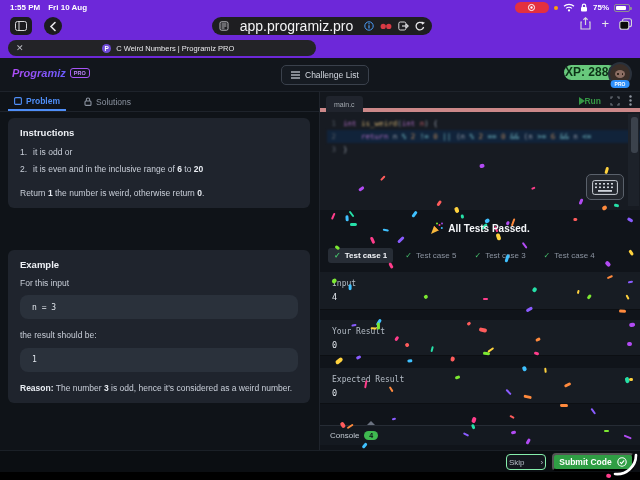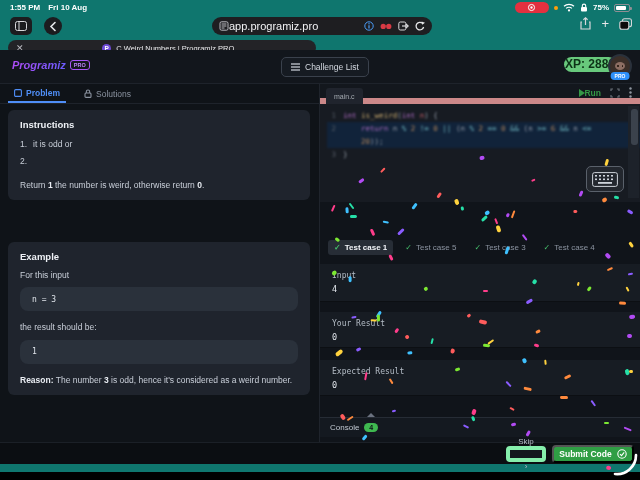--- a/index.html
+++ b/index.html
@@ -1,18 +1,18 @@
 <!DOCTYPE html>
 <html><head>
 <meta charset="utf-8">
 <style>
   * { margin:0; padding:0; box-sizing:border-box; }
   html,body { background:#000; }
   body { font-family:"Liberation Sans", sans-serif; }
-  .screen { position:relative; width:640px; height:480px; background:#0f766e; overflow:hidden; }
+  .screen { position:relative; width:640px; height:480px; background:#6d28d9; overflow:hidden; }
   .mono { font-family:"DejaVu Sans Mono", monospace; }
 
   
   .statusbar { position:absolute; left:0; top:0; width:640px; height:15px;
     display:flex; justify-content:space-between; align-items:center; padding:0 10px;
     color:#fff; font-size:8px; font-weight:bold; }
   .sb-left { display:flex; gap:8px; }
   .sb-right { display:flex; align-items:center; gap:5px; }
   .rec-pill { background:#e3303f; border-radius:7px; width:34px; height:11px;
     display:flex; align-items:center; justify-content:center; }
@@ -21,40 +21,40 @@
   .batt .fill { position:absolute; left:1px; top:1px; bottom:1px; width:70%; background:#fff; border-radius:1px; }
   .batt .nub { position:absolute; right:-3px; top:2px; width:2px; height:3px; background:#8e8e93; border-radius:0 1px 1px 0; }
 
   
   .toolbar { position:absolute; left:0; top:15px; width:640px; height:23px; }
   .tool-btn { position:absolute; display:flex; align-items:center; justify-content:center;
     background:#1c1c1f; border-radius:50%; width:18px; height:18px; top:2px; color:#d7d7da; }
   .tool-btn.sq { border-radius:5px; width:22px; }
   .addr { position:absolute; left:212px; top:2px; width:220px; height:18px; background:#1e1e21;
     border-radius:9px; display:flex; align-items:center; padding:0 7px; color:#eee; }
-  .addr-url { flex:1; font-size:11px; color:#f2f2f4; }
+  .addr-url { flex:1; text-align:center; font-size:14px; color:#f2f2f4; }
   .addr-icons { display:flex; align-items:center; gap:6px; }
   .tool-right { position:absolute; right:8px; top:2px; display:flex; gap:10px; align-items:center; color:#d7d7da; }
   .plus { font-size:13px; color:#e8e8ea; line-height:1; }
 
   
   .tabbar { position:absolute; left:0; top:38px; width:640px; height:20px; }
   .stab { position:absolute; top:2px; height:16px; border-radius:8px; display:flex; align-items:center; gap:5px; padding:0 8px; }
   .stab.active { left:8px; width:308px; background:#232327; color:#e9e9ec; }
   .stab.inactive { left:320px; width:312px; background:#121215; color:#9d9da3; }
   .stab .title { flex:1; text-align:center; font-size:7.5px; white-space:nowrap; overflow:hidden; }
   .close-x { color:#b9b9c0; font-size:9px; }
   .favicon { width:9px; height:9px; border-radius:50%; background:#6f4bd8; color:#fff; font-size:6.5px; font-weight:bold;
     display:flex; align-items:center; justify-content:center; }
   .yt { width:11px; height:8px; background:#f00; border-radius:2px; position:relative; }
   .yt::after { content:""; position:absolute; left:4px; top:2px; border-left:3.5px solid #fff;
     border-top:2px solid transparent; border-bottom:2px solid transparent; }
 
   
-  .app { position:absolute; left:0; top:50px; width:640px; height:414px; background:#10141a; }
+  .app { position:absolute; left:0; top:58px; width:640px; height:414px; background:#10141a; }
   .site-header { position:absolute; left:0; top:0; width:640px; height:34px; background:#12161c; border-bottom:1px solid #1e232b; }
   .logo { position:absolute; left:12px; top:9px; display:flex; align-items:flex-start; gap:4px; }
   .logo-text { font-size:11px; font-weight:bold; font-style:italic;
     background:linear-gradient(90deg,#b04df7,#6a5cff); -webkit-background-clip:text; background-clip:text; color:transparent; }
   .logo-badge { font-size:5.5px; font-weight:bold; color:#c084fc; border:1px solid #a855f7; border-radius:3px; padding:1px 3px; margin-top:1px; }
   .chal-btn { position:absolute; left:281px; top:7px; height:20px; padding:0 9px; display:flex; align-items:center; gap:5px;
     border:1px solid #3a414c; border-radius:5px; background:#161b22; color:#d4d9e1; font-size:8.5px; }
   .hdr-right { position:absolute; right:8px; top:4px; display:flex; align-items:center; }
   .xp-pill { background:#68c97c; color:#0d3317; font-weight:bold; font-size:12px; border-radius:9px;
     height:15px; display:flex; align-items:center; padding:0 1px; margin-right:-8px; z-index:1; margin-top:-4px; }
@@ -74,21 +74,21 @@
   .card h3 { font-size:9.5px; color:#eef1f6; font-weight:bold; }
   .card .line { font-size:8.5px; line-height:1.45; margin-top:7px; }
   .card b { color:#e9edf3; }
   .olist { margin-top:9px; }
   .oitem { display:flex; gap:6px; font-size:8.5px; margin-top:7px; }
   .code-chip { margin-top:6px; background:#2a313b; border-radius:8px; height:24px; display:flex; align-items:center;
     padding-left:12px; font-size:8px; color:#dfe4ea; }
 
   
   .right-panel { position:absolute; left:320px; top:34px; width:320px; height:358px; background:#10141a; }
-  .ed-toolbar { position:absolute; left:0; top:0; width:100%; height:20px; background:#14181e; border-bottom:6px solid #fca5a5; opacity:.8; }
+  .ed-toolbar { position:absolute; left:0; top:0; width:100%; height:20px; background:#14181e; border-bottom:4px solid #fca5a5; opacity:.8; }
   .file-tab { position:absolute; left:6px; top:4px; height:16px; padding:0 8px; background:#242932; border-radius:3px 3px 0 0;
     color:#c7ccd4; font-size:7px; display:flex; align-items:center; filter:blur(.5px); }
   .run-group { position:absolute; right:8px; top:3px; display:flex; align-items:center; gap:9px; }
   .play-tri { width:0; height:0; border-left:6px solid #3fb950; border-top:4px solid transparent; border-bottom:4px solid transparent; }
   .run-label { color:#3fb950; font-size:8.5px; font-weight:bold; margin-left:-5px; filter:blur(.4px); }
   .editor-body { position:absolute; left:0; top:20px; width:100%; height:98px; background:#171b22; overflow:hidden; }
   .code-wrap { filter:blur(.8px); opacity:.85; padding-top:5px;padding-left:7px; }
   .code-row { display:flex; height:13px; line-height:13px; font-family:"DejaVu Sans Mono",monospace; font-size:7.5px; }
   .code-row.hl { background:#10253f; }
   .ln { width:16px; text-align:right; padding-right:7px; color:#5d6570; flex:none; }
@@ -112,22 +112,22 @@
   .rrow .rvalue { font-family:"DejaVu Sans Mono",monospace; font-size:8.5px; color:#e0e5eb; margin-top:4px; }
   .console-bar { position:absolute; left:0; top:333px; width:100%; height:20px; background:#141920; border-top:1px solid #262c35;
     display:flex; align-items:center; padding-left:10px; gap:5px; }
   .console-label { font-size:8px; color:#c3cad3; }
   .console-badge { background:#3fb950; color:#0d1117; font-size:7px; font-weight:bold; border-radius:7px; padding:1px 5px; }
   .console-caret { position:absolute; left:47px; top:-5px; width:0; height:0;
     border-left:4px solid transparent; border-right:4px solid transparent; border-bottom:4px solid #6b7280; }
 
   
   .footer { position:absolute; left:0; top:392px; width:640px; height:22px; background:#0b0e12; border-top:1px solid #1b2027; z-index:10; }
-  .skip-btn { position:absolute; left:506px; top:3px; width:40px; height:16px; border:4px solid #86efac; border-radius:4px;
-    background:#14181e; color:#b8bfc9; font-size:8px; display:flex; align-items:center; justify-content:center; gap:16px;flex-direction:column; }
+  .skip-btn { position:absolute; left:506px; top:3px; width:40px; height:16px; border:1px solid #86efac; border-radius:4px;
+    background:#14181e; color:#b8bfc9; font-size:8px; display:flex; align-items:center; justify-content:center; gap:16px; }
   .submit-btn { position:absolute; left:552px; top:2px; width:82px; height:18px; background:#2f9e44; border-radius:4px;
     color:#fff; font-size:8.5px; font-weight:bold; display:flex; align-items:center; justify-content:center; gap:5px; }
 
   .home-strip { position:absolute; left:0; top:472px; width:640px; height:8px; background:#000; }
 
   
   .confetti-layer { position:absolute; left:320px; top:92px; width:320px; height:358px; overflow:hidden; pointer-events:none; z-index:5; }
   .confetti { position:absolute; border-radius:2px; }
   .streamer { position:absolute; left:612px; top:452px; z-index:11; pointer-events:none; }
   svg.ic { display:block; }
@@ -278,20 +278,21 @@
 
       <div class="card" style="top:26px">
         <h3>Instructions</h3>
         <div class="olist">
           <div class="oitem">
             <span>1.</span>
               <span>it is odd or</span>
           </div>
           <div class="oitem">
             <span>2.</span>
+            <span><span>it is even and in the inclusive range of </span><b>6</b><span> to </span><b>20</b></span>
           </div>
         </div>
         <div class="line" style="margin-top:13px">
           <span>Return </span><b>1</b><span> the number is weird, otherwise return </span><b>0</b><span>.</span>
         </div>
       </div>
 
       <div class="card" style="top:158px">
         <h3>Example</h3>
         <div class="line">For this input</div>
@@ -327,24 +328,20 @@
       <div class="editor-body">
         <div class="code-wrap">
             <div class="code-row">
               <span class="ln">1</span>
               <span class="code-text"><span class="tk-kw">int</span><span class="tk-pl"> </span><span class="tk-fn">is_weird</span><span class="tk-pl">(</span><span class="tk-kw">int</span><span class="tk-va"> n</span><span class="tk-pl">) {</span></span>
             </div>
             <div class="code-row hl">
               <span class="ln">2</span>
               <span class="code-text"><span class="tk-pl">    </span><span class="tk-kw">return</span><span class="tk-pl"> n </span><span class="tk-op">%</span><span class="tk-pl"> </span><span class="tk-num">2</span><span class="tk-pl"> </span><span class="tk-op">!=</span><span class="tk-pl"> </span><span class="tk-num">0</span><span class="tk-pl"> </span><span class="tk-op">||</span><span class="tk-pl"> (n </span><span class="tk-op">%</span><span class="tk-pl"> </span><span class="tk-num">2</span><span class="tk-pl"> </span><span class="tk-op">==</span><span class="tk-pl"> </span><span class="tk-num">0</span><span class="tk-pl"> </span><span class="tk-op">&amp;&amp;</span><span class="tk-pl"> (n </span><span class="tk-op">&gt;=</span><span class="tk-pl"> </span><span class="tk-num">6</span><span class="tk-pl"> </span><span class="tk-op">&amp;&amp;</span><span class="tk-pl"> n </span><span class="tk-op">&lt;=</span></span>
             </div>
-            <div class="code-row hl">
-              <span class="ln"></span>
-              <span class="code-text"><span class="tk-pl">    </span><span class="tk-num">20</span><span class="tk-pl">));</span></span>
-            </div>
             <div class="code-row">
               <span class="ln">3</span>
               <span class="code-text"><span class="tk-pl">}</span></span>
             </div>
           </div>
         <div class="minimap"></div>
         <div class="scroll-thumb"></div>
       </div>
 
       <div class="kbd-float">
@@ -359,20 +356,31 @@
             <rect x="3" y="6.5" width="2" height="1.6"></rect>
               <rect x="7" y="6.5" width="2" height="1.6"></rect>
               <rect x="11" y="6.5" width="2" height="1.6"></rect>
               <rect x="15" y="6.5" width="2" height="1.6"></rect>
               <rect x="19" y="6.5" width="2" height="1.6"></rect>
             <rect x="6" y="10" width="14" height="1.8"></rect>
           </g>
         </svg>
       </div>
 
+      <div class="banner">
+        <svg class="ic" width="13" height="13" viewBox="0 0 13 13">
+          <polygon points="1,12 4,4 8.5,8.5" fill="#f6b73c"></polygon>
+          <line x1="4" y1="4" x2="8.5" y2="8.5" stroke="#e8852b" stroke-width="1"></line>
+          <circle cx="9.5" cy="3" r="1" fill="#ff3d8b"></circle>
+            <circle cx="11.8" cy="6" r="1" fill="#3fc1ff"></circle>
+          <circle cx="7" cy="1.5" r="1" fill="#7ce832"></circle>
+            <circle cx="12" cy="1.5" r="0.9" fill="#b24bf3"></circle>
+        </svg>
+        <span class="banner-text">All Tests Passed.</span>
+      </div>
 
       <div class="tc-row">
         <span class="tc active">
           <span class="chk">✓</span>
           <span>Test case 1</span>
         </span>
         <span class="tc">
           <span class="chk">✓</span>
           <span>Test case 5</span>
         </span>

